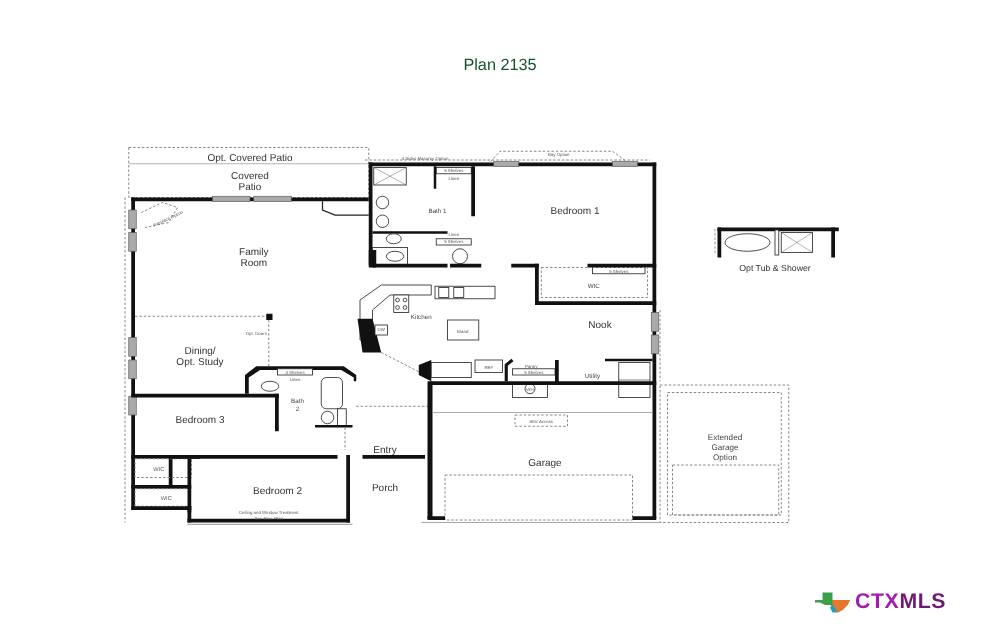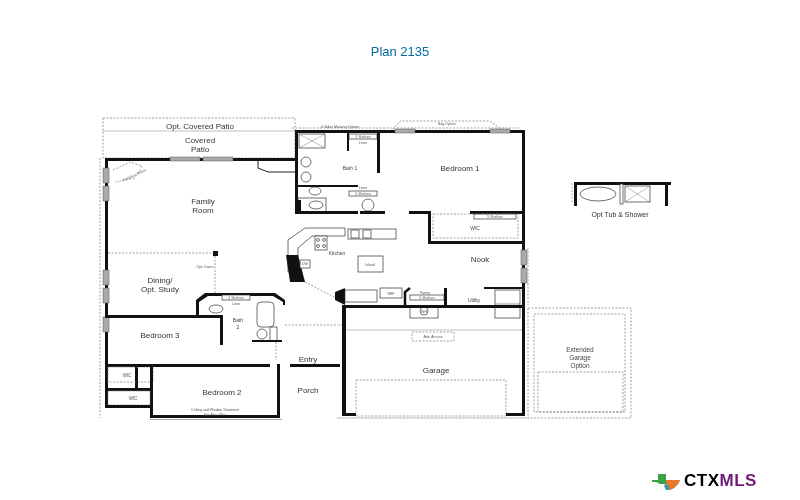--- a/index.html
+++ b/index.html
@@ -1,29 +1,29 @@
 <!DOCTYPE html>
 <html><head>
 <meta charset="utf-8">
 <style>
   html,body{margin:0;padding:0;background:#ffffff;}
   body{width:800px;height:500px;position:relative;overflow:hidden;font-family:"Liberation Sans",sans-serif;}
-  .title{position:absolute;left:0;top:44px;width:800px;text-align:center;font-size:13px;color:#0369a1;}
+  .title{position:absolute;left:0;top:44px;width:800px;text-align:center;font-size:13px;color:#14532d;}
   svg.plan{position:absolute;left:0;top:0;width:800px;height:500px;}
   .lbl{font-family:"Liberation Sans",sans-serif;font-size:8px;fill:#333;text-anchor:middle;}
   .lbl-sm{font-family:"Liberation Sans",sans-serif;font-size:5px;fill:#444;text-anchor:middle;}
   .lbl-xs{font-family:"Liberation Sans",sans-serif;font-size:3.5px;fill:#555;text-anchor:middle;}
   .wall{fill:#111;}
   .thin{stroke:#222;stroke-width:1;fill:none;}
   .dash{stroke:#888;stroke-width:0.8;fill:none;stroke-dasharray:2,1.5;}
   .win{fill:#aaa;stroke:#555;stroke-width:0.5;}
   .fix{fill:#fff;stroke:#333;stroke-width:0.7;}
   .logo{position:absolute;left:650px;top:470px;width:130px;height:22px;}
   .logo-text{position:absolute;left:34px;top:0;font-size:17px;font-weight:bold;letter-spacing:0.5px;line-height:22px;}
-  .logo-ctx{color:#000000;text-align:center;}
+  .logo-ctx{color:#a21caf;text-align:center;}
   .logo-mls{color:#701a75;}
 </style>
 </head>
 <body>
 
 <div class="title">Plan 2135</div>
 
 <svg class="plan" viewBox="0 0 800 500">
 
   <rect x="103" y="118" width="192" height="40" class="dash"></rect>

